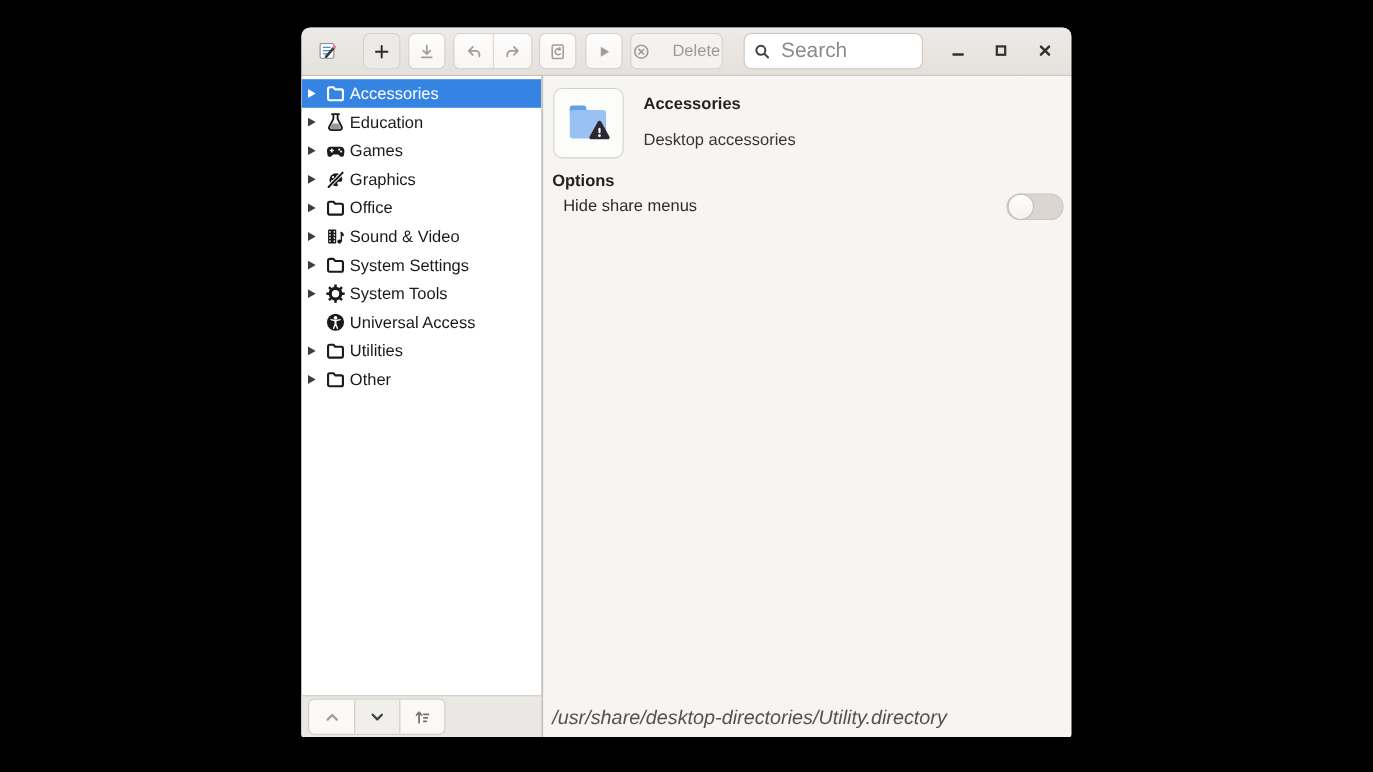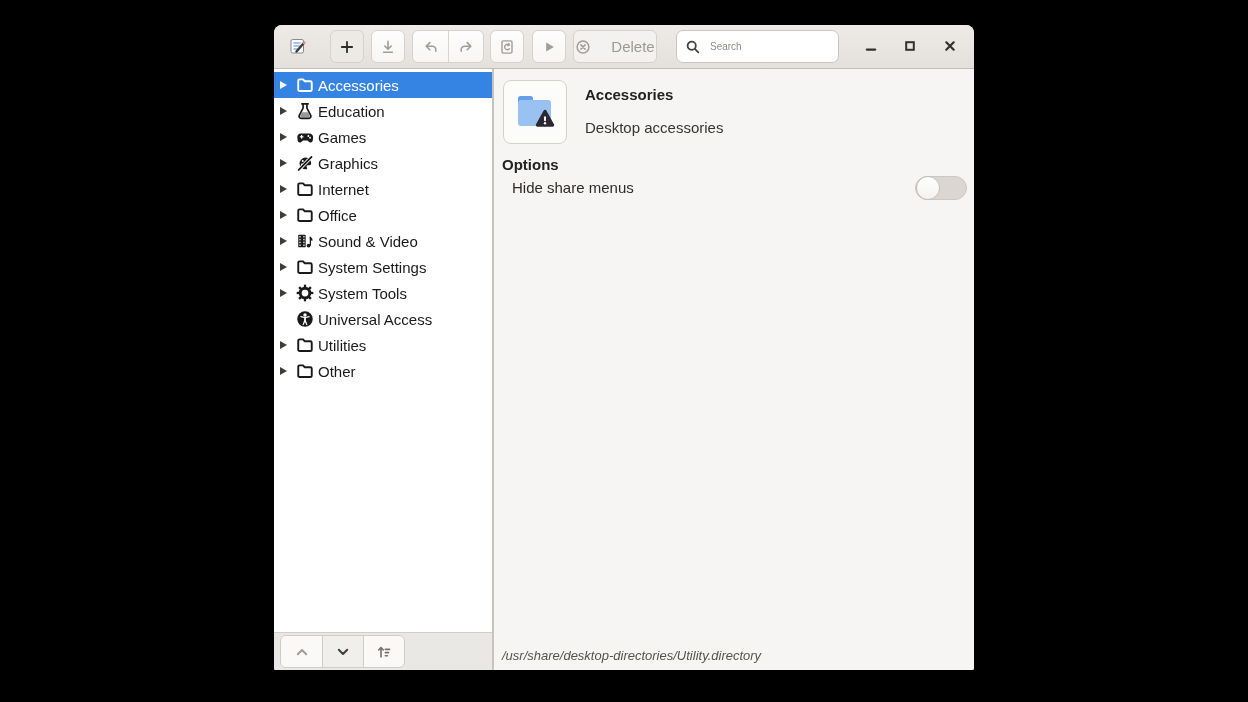--- a/index.html
+++ b/index.html
@@ -25,21 +25,21 @@
           display:flex;align-items:center;justify-content:center;padding:0;}
   .linked button + button{border-left:1px solid #d9d4cf;}
   .linked svg{width:16px;height:16px;}
   .delete-btn{left:299px;width:84px;gap:20px;color:#9d9993;font-size:15px;
               background:#f4f2f0;}
   .search-box{position:absolute;left:402px;top:5px;width:163px;height:33px;box-sizing:border-box;
               background:#fff;border:1px solid #ccc6c0;border-radius:7px;
               display:flex;align-items:center;padding-left:8px;}
   .search-box svg{width:16px;height:16px;color:#45423e;flex:0 0 16px;}
   .search-box input{border:none;outline:none;background:transparent;margin-left:7px;width:115px;
-              font-size:10px;color:#0369a1;font-family:"Liberation Sans", sans-serif;}
+              font-size:19px;color:#0369a1;font-family:"Liberation Sans", sans-serif;}
   .search-box input::placeholder{color:#8f8b86;}
   .win-ctl{position:absolute;top:9px;width:24px;height:24px;border:none;background:transparent;
            display:flex;align-items:center;justify-content:center;padding:0;color:#34312d;}
   .win-ctl svg{width:16px;height:16px;}
   
   .content{flex:1;display:flex;min-height:0;}
   .sidebar{width:218px;flex:0 0 218px;border-right:2px solid #c8c3be;display:flex;
            flex-direction:column;background:#fff;}
   .tree{flex:1;padding-top:3px;overflow:hidden;}
   .tree-row{display:flex;align-items:center;height:26px;padding-left:6px;color:#1a1a1a;}
@@ -66,21 +66,21 @@
                 border:1px solid #d5d0ca;border-radius:8px;background:#fcfcfb;
                 display:flex;align-items:center;justify-content:center;padding:0;}
   .d-title{position:absolute;left:91px;top:17px;font-size:15px;font-weight:bold;color:#242220;}
   .d-subtitle{position:absolute;left:91px;top:50px;font-size:15px;color:#383531;}
   .d-options{position:absolute;left:8px;top:87px;font-size:15px;font-weight:bold;color:#242220;}
   .d-hide{position:absolute;left:18px;top:110px;font-size:15px;color:#2e2b28;}
   .toggle{position:absolute;right:7px;top:107px;width:52px;height:24px;box-sizing:border-box;
           border-radius:13px;background:#dbd6d2;border:1px solid #cdc7c1;}
   .knob{position:absolute;left:0;top:-1px;width:24px;height:24px;border-radius:50%;
         background:linear-gradient(#ffffff,#f3f2f0);border:1px solid #c6c0ba;box-sizing:border-box;}
-  .d-path{position:absolute;left:8px;bottom:7px;font-size:13px;font-style:italic;color:#55524d;}
+  .d-path{position:absolute;left:8px;bottom:7px;font-size:18px;font-style:italic;color:#55524d;}
   .hidden-defs{position:absolute;width:0;height:0;overflow:hidden;}
 </style>
 </head>
 <body>
 
 <svg class="hidden-defs" xmlns="http://www.w3.org/2000/svg">
   <symbol id="i-folder" viewBox="0 0 16 16">
     <path d="M2 4.2c0-.7.5-1.2 1.2-1.2h3.1l1.5 1.7h5c.7 0 1.2.5 1.2 1.2v6.3c0 .7-.5 1.2-1.2 1.2H3.2c-.7 0-1.2-.5-1.2-1.2z" fill="none" stroke="currentColor" stroke-width="1.7" stroke-linejoin="round"></path>
   </symbol>
   <symbol id="i-flask" viewBox="0 0 16 16">
@@ -285,29 +285,20 @@
     <span class="tree-label">Games</span>
   </div>
             <div class="tree-row">
     <span class="expander">
                 <span class="tri"></span>
               </span>
     <svg class="tree-icon">
                 <use href="#i-palette"></use>
               </svg>
     <span class="tree-label">Graphics</span>
-  </div>
-            <div class="tree-row">
-    <span class="expander">
-                <span class="tri"></span>
-              </span>
-    <svg class="tree-icon">
-                <use href="#i-folder"></use>
-              </svg>
-    <span class="tree-label">Internet</span>
   </div>
             <div class="tree-row">
     <span class="expander">
                 <span class="tri"></span>
               </span>
     <svg class="tree-icon">
                 <use href="#i-folder"></use>
               </svg>
     <span class="tree-label">Office</span>
   </div>

